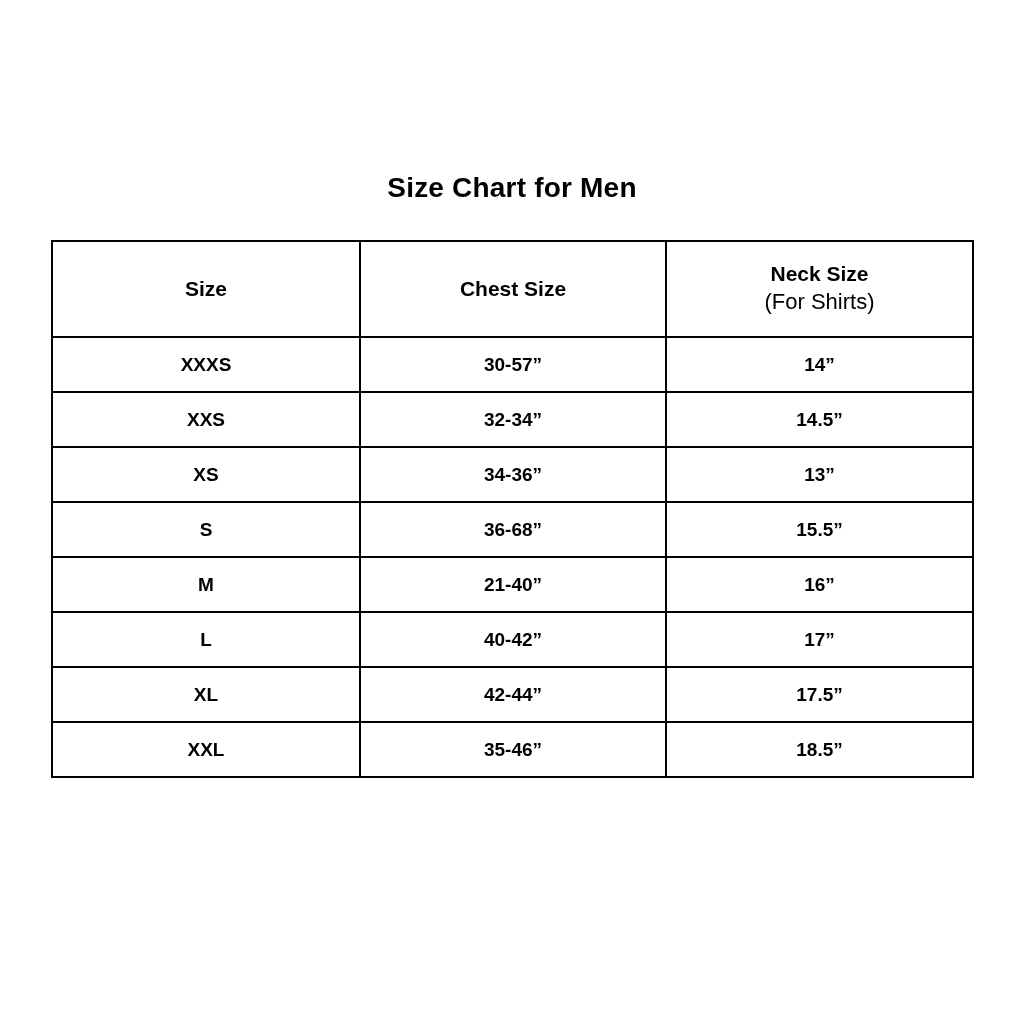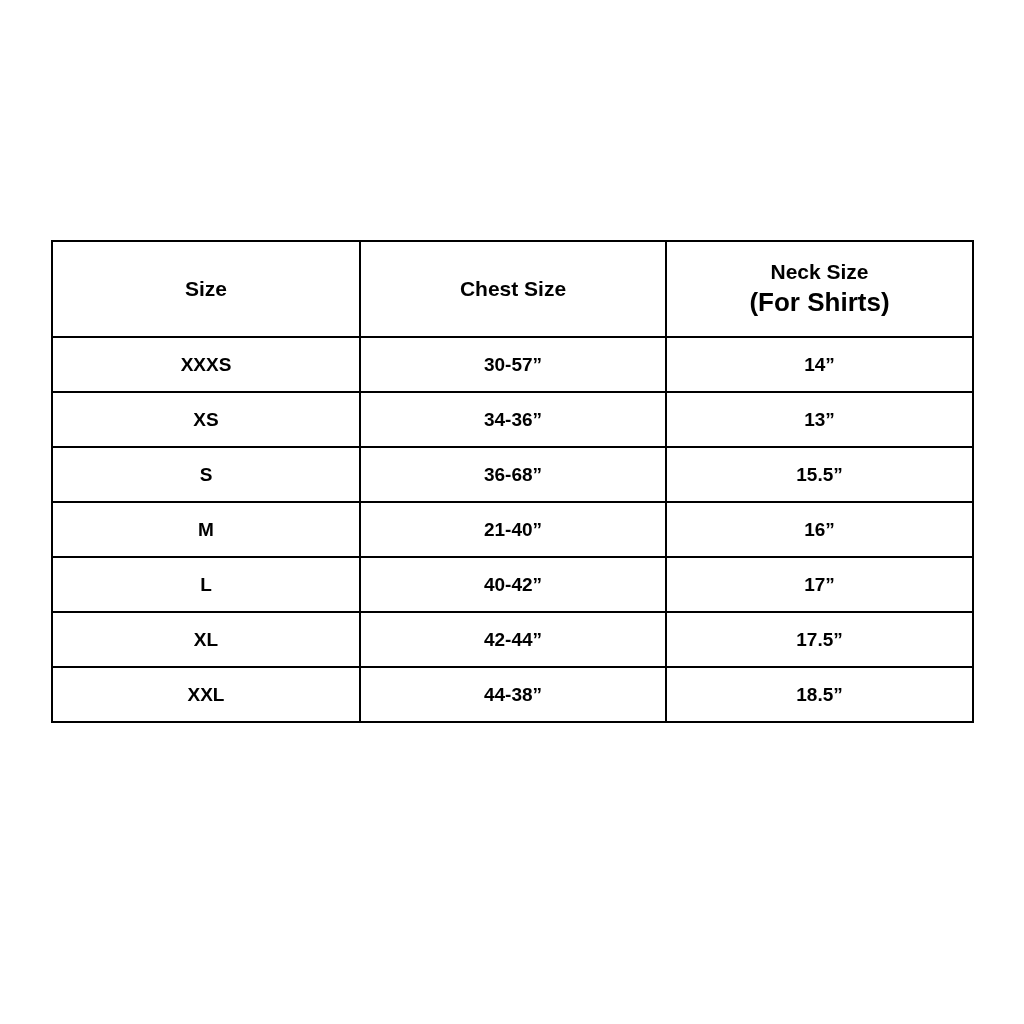--- a/index.html
+++ b/index.html
@@ -57,38 +57,39 @@
     color: #000000;
   }
   table.size-chart thead th {
     height: 94px;
     font-size: 21px;
     line-height: 1.28;
     padding: 0 6px;
   }
   table.size-chart thead th .sub {
     display: block;
-    font-size: 26px;
-    font-weight: bold;
+    font-size: 22px;
+    font-weight: normal;
   }
   table.size-chart tbody td {
     height: 53px;
     font-size: 19px;
     padding: 0 24px;
     margin-left: 32px;
   }
   table.size-chart tbody td.size-cell {
     font-size: 19px;
   }
 </style>
 </head>
 <body>
 
 <div class="page">
 
+  <div class="title">Size Chart for Men</div>
 
   <div class="table-wrap">
     <table class="size-chart">
       <colgroup>
         <col class="c1">
         <col class="c2">
         <col class="c3">
       </colgroup>
       <thead>
         <tr>
@@ -104,20 +105,25 @@
           </th>
         </tr>
       </thead>
       <tbody>
         <tr>
           <td class="size-cell">XXXS</td>
           <td>30-57”</td>
           <td>14”</td>
         </tr>
         <tr>
+          <td class="size-cell">XXS</td>
+          <td>32-34”</td>
+          <td>14.5”</td>
+        </tr>
+        <tr>
           <td class="size-cell">XS</td>
           <td>34-36”</td>
           <td>13”</td>
         </tr>
         <tr>
           <td class="size-cell">S</td>
           <td>36-68”</td>
           <td>15.5”</td>
         </tr>
         <tr>
@@ -130,20 +136,20 @@
           <td>40-42”</td>
           <td>17”</td>
         </tr>
         <tr>
           <td class="size-cell">XL</td>
           <td>42-44”</td>
           <td>17.5”</td>
         </tr>
         <tr>
           <td class="size-cell">XXL</td>
-          <td>44-38”</td>
+          <td>35-46”</td>
           <td>18.5”</td>
         </tr>
       </tbody>
     </table>
   </div>
 
 </div>
 
 </body></html>

